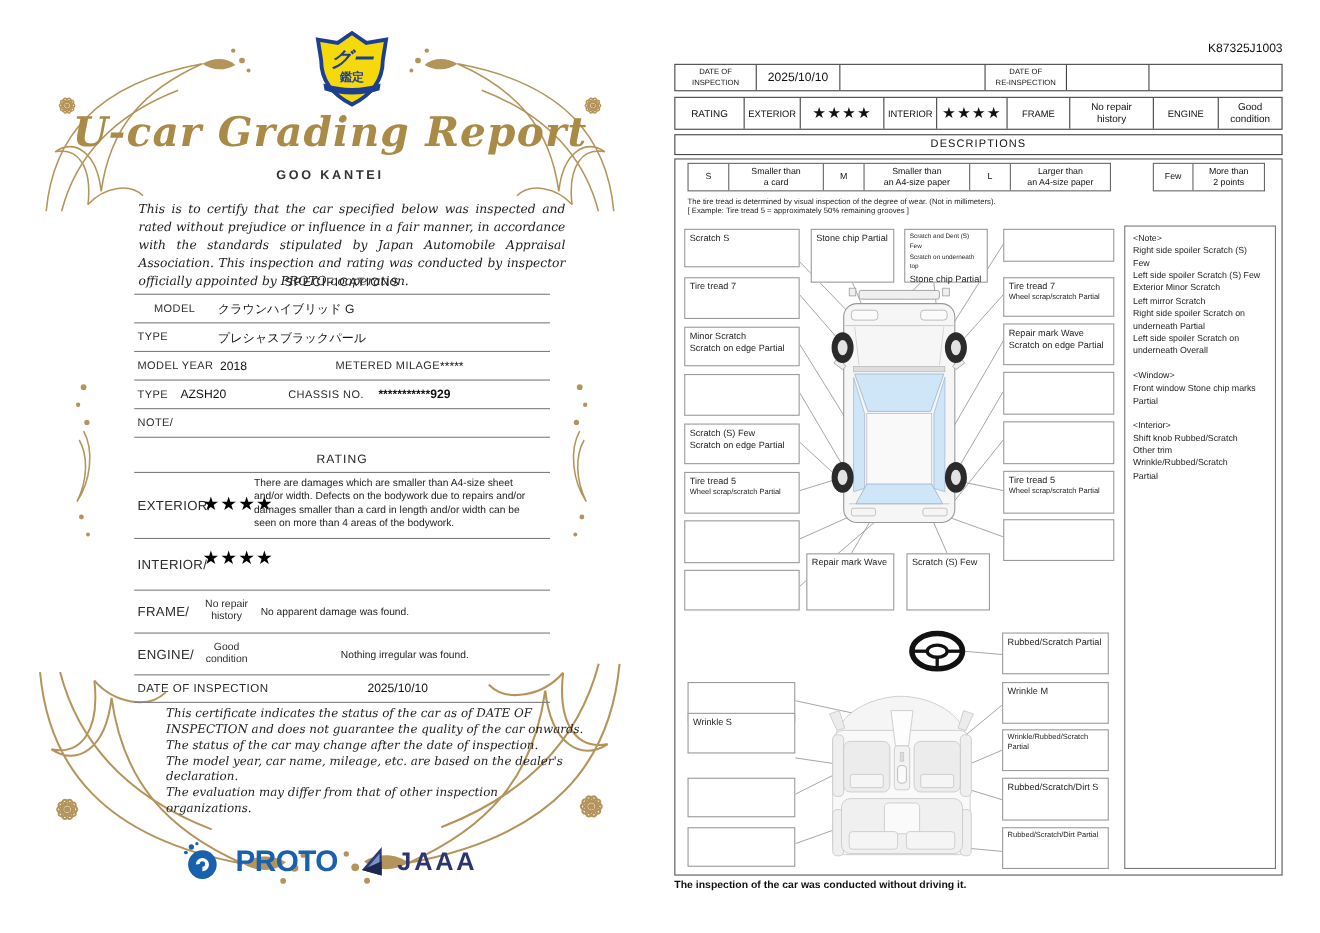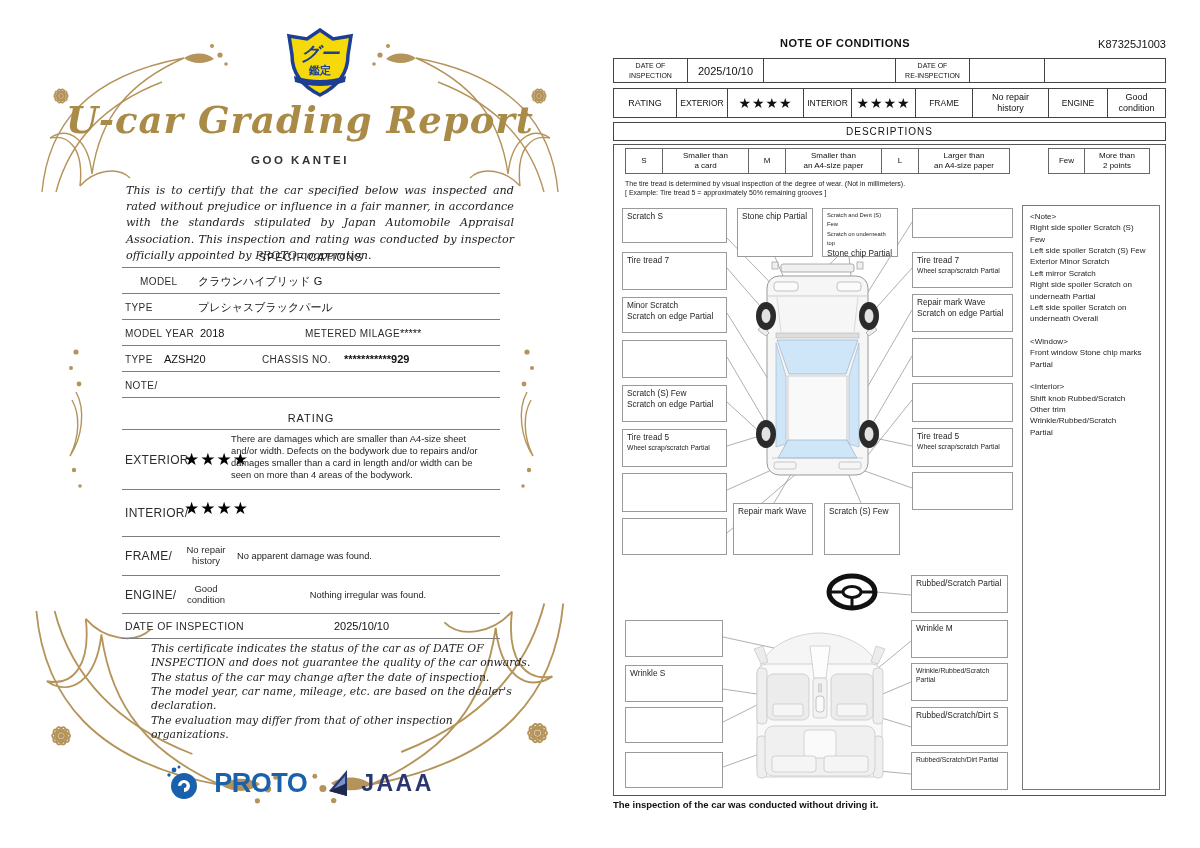--- a/index.html
+++ b/index.html
@@ -184,21 +184,20 @@
       <path d="M2 22 L20 1 L20 27 Z" fill="#2b3a74"></path>
       <path d="M7 20 L18 7 L18 24 Z" fill="#7c94c4"></path>
       <path d="M2 22 L20 14 L20 27 Z" fill="#1c2850"></path>
     </svg>
     <span class="jaaa-word">JAAA</span>
   </div>
 </div>
 
 <div class="page" id="pageR">
 
-  <div class="abs rp-title" style="left:0;top:37px;width:490px;text-align:center;">NOTE OF CONDITIONS</div>
   <div class="abs rp-num" style="left:466px;top:38px;width:100px;text-align:right;">K87325J1003</div>
 
   <div class="abs tbl" style="left:13px;top:58px;width:553px;height:25px;">
     <div class="cell" style="width:74px;font-size:7px;line-height:1.3;">DATE OF
 INSPECTION</div>
     <div class="cell" style="width:76px;font-size:11px;">2025/10/10</div>
     <div class="cell" style="width:132px;"></div>
     <div class="cell" style="width:74px;font-size:7px;line-height:1.3;">DATE OF
 RE-INSPECTION</div>
     <div class="cell" style="width:75px;"></div>
@@ -389,21 +388,21 @@
   <div class="abox" style="left:312px;top:472px;width:101px;height:38px;"></div>
 
   <div class="abox" style="left:133px;top:503px;width:80px;height:52px;">
     <div class="t">Repair mark Wave</div>
   </div>
   <div class="abox" style="left:224px;top:503px;width:76px;height:52px;">
     <div class="t">Scratch (S) Few</div>
   </div>
 
   <div class="abox" style="left:25px;top:620px;width:98px;height:37px;"></div>
-  <div class="abox" style="left:25px;top:665px;width:98px;height:37px;">
+  <div class="abox" style="left:25px;top:648px;width:98px;height:37px;">
     <div class="t">Wrinkle S</div>
   </div>
   <div class="abox" style="left:25px;top:707px;width:98px;height:36px;"></div>
   <div class="abox" style="left:25px;top:752px;width:98px;height:36px;"></div>
 
   <div class="abox" style="left:311px;top:575px;width:97px;height:38px;">
     <div class="t">Rubbed/Scratch Partial</div>
   </div>
   <div class="abox" style="left:311px;top:620px;width:97px;height:38px;">
     <div class="t">Wrinkle M</div>

